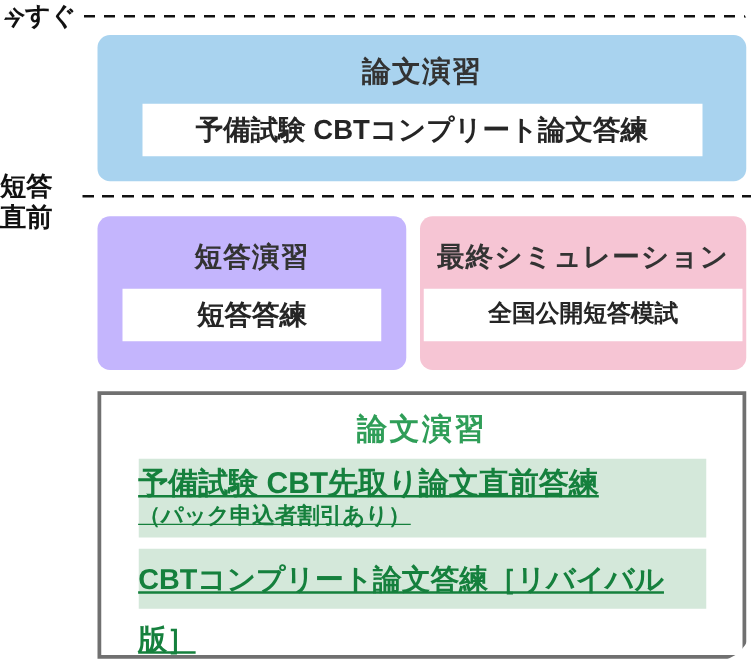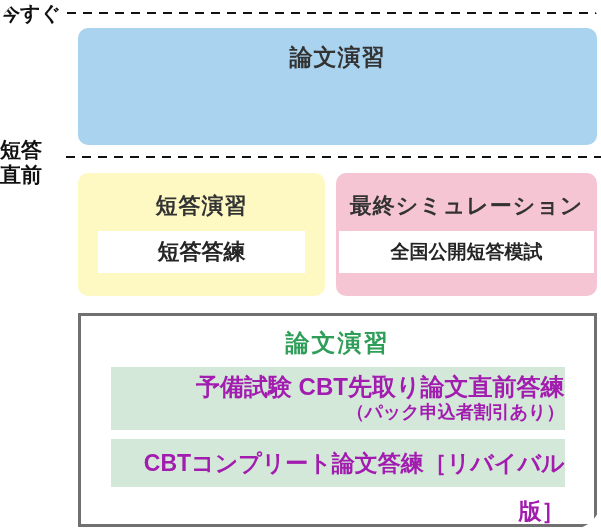--- a/index.html
+++ b/index.html
@@ -14,53 +14,54 @@
   .tl-before{ top:137px; font-size:21px; line-height:25px; }
   .tl-before span { display:block; }
   
   .dash { position:absolute; height:2px;
           background:repeating-linear-gradient(90deg,#111 0 9px,transparent 9px 16px); }
   .dash-1 { left:67px; right:0; top:12px; }
   .dash-2 { left:66px; right:0; top:156px; }
   
   .card { position:absolute; border-radius:10px; }
   .card-blue { left:78px; top:28px; width:519px; height:117px; background:#a9d3ef; }
-  .card-pink-left  { left:78px;  top:173px; width:247px; height:123px; background:#fef9c3; }
+  .card-pink-left  { left:78px;  top:173px; width:247px; height:123px; background:#c4b5fd; }
   .card-pink-right { left:336px; top:173px; width:261px; height:123px; background:#f6c5d4; }
   .card-title { text-align:center; font-size:23px; letter-spacing:1px; color:#333; }
   .card-blue .card-title { margin-top:14px; }
   .card-pink-left .card-title, .card-pink-right .card-title { margin-top:18px; font-size:22px; }
   .white-box { background:#fff; margin:10px auto 0; height:42px; line-height:42px;
                text-align:center; font-size:22px; color:#252525; }
   .card-blue .white-box { width:448px; }
   .card-pink-left .white-box { width:207px; }
   .card-pink-right .white-box { width:255px; font-size:19px; }
   
   .option { position:absolute; left:78px; top:313px; width:519px; height:214px;
             box-sizing:border-box; border:3px solid #707070; background:#fff; }
   .option-header { background:#707070; color:#ffffff; height:32px; line-height:32px;
                    text-align:center; font-size:21px; letter-spacing:2px; }
   .option-subtitle { margin-top:11px; text-align:center; color:#2f9e58;
                      font-size:24px; letter-spacing:2px; }
-  .green-box { background:#d4e8da; width:454px; margin:8px auto 0; text-align:right;
-               color:#a21caf; }
+  .green-box { background:#d4e8da; width:454px; margin:8px auto 0; text-align:left;
+               color:#15803d;text-decoration:underline; }
   .green-box .line1 { font-size:24px; line-height:30px; padding-top:5px; }
   .green-box .line2 { font-size:18px; line-height:21px; padding-bottom:7px; }
   .green-box.single { margin-top:9px; height:48px; line-height:48px; font-size:23px; }
 </style>
 </head>
 <body>
 
 <div class="canvas">
 
   <div class="tl-label tl-now">今すぐ</div>
   <div class="dash dash-1"></div>
 
   <div class="card card-blue">
     <div class="card-title">論文演習</div>
+    <div class="white-box">予備試験 CBTコンプリート論文答練</div>
   </div>
 
   <div class="tl-label tl-before">
     <span>短答</span>
     <span>直前</span>
   </div>
   <div class="dash dash-2"></div>
 
   <div class="card card-pink-left">
     <div class="card-title">短答演習</div>

